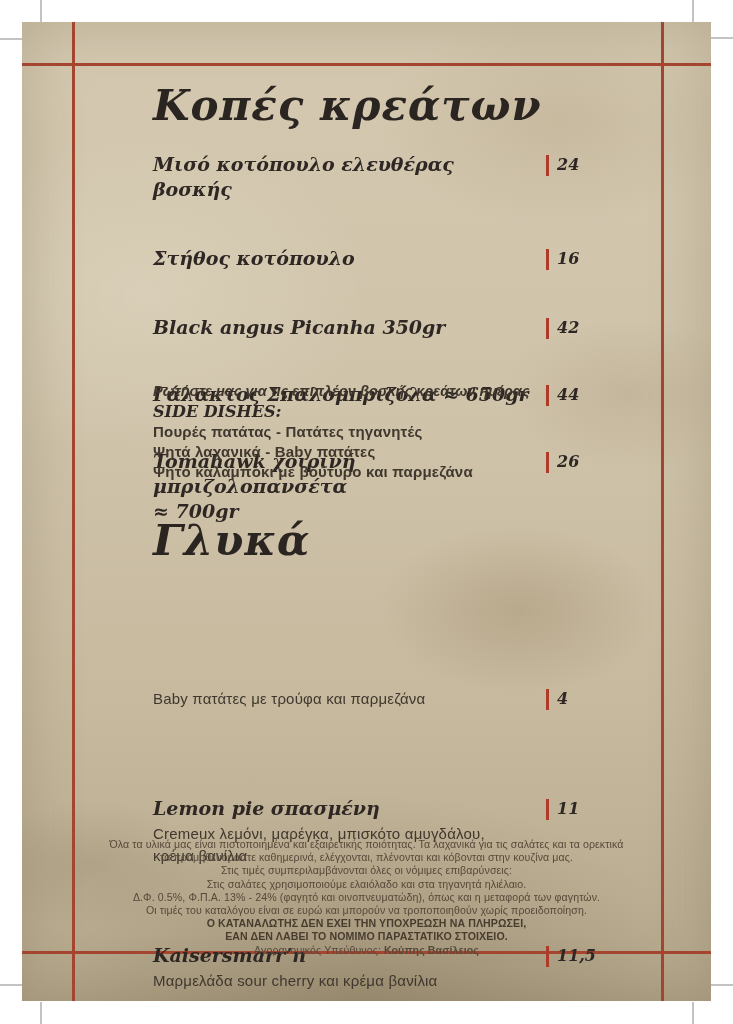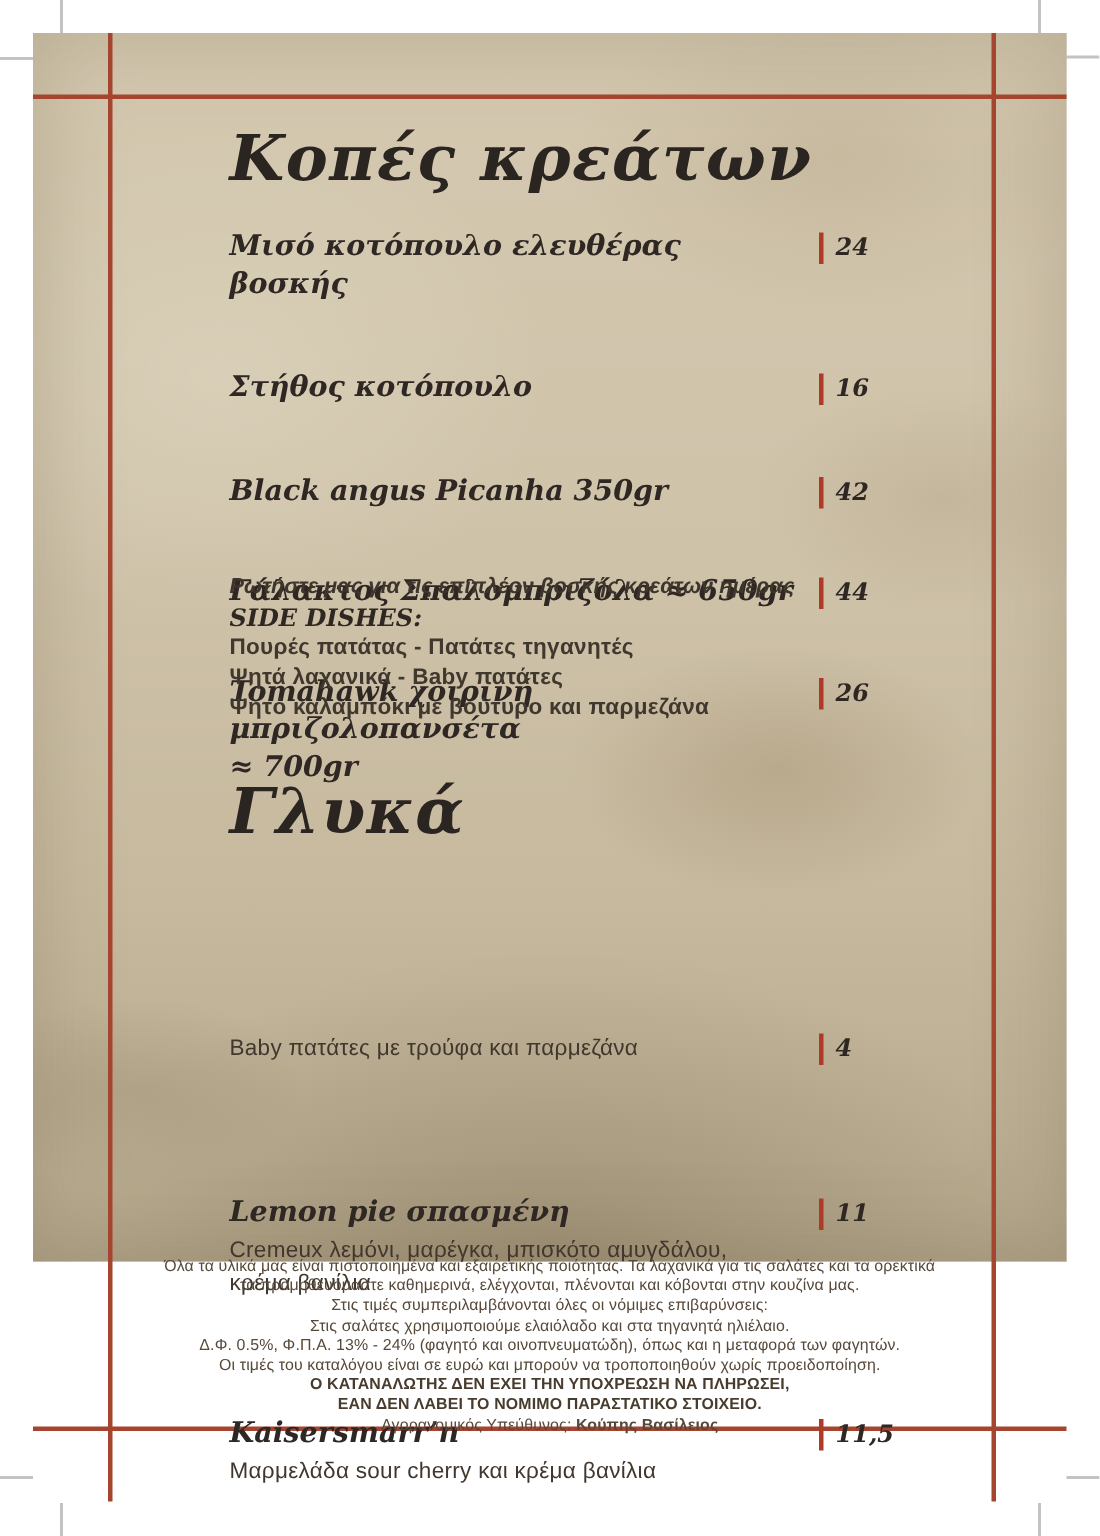--- a/index.html
+++ b/index.html
@@ -2,21 +2,21 @@
 <html><head>
 <meta charset="utf-8">
 <style>
   html,body{margin:0;padding:0;}
   body{
     width:733px;height:1024px;position:relative;background:#ffffff;
     font-family:"Liberation Sans",sans-serif;overflow:hidden;
   }
   
   .page{
-    position:absolute;left:22px;top:22px;width:689px;height:819px;
+    position:absolute;left:22px;top:22px;width:689px;height:979px;
     background:
       radial-gradient(ellipse 260px 150px at 78% 10%, rgba(125,98,62,0.14), transparent 70%),
       radial-gradient(ellipse 200px 120px at 72% 60%, rgba(118,88,52,0.20), transparent 70%),
       radial-gradient(ellipse 300px 220px at 18% 28%, rgba(255,250,235,0.18), transparent 75%),
       radial-gradient(ellipse 180px 110px at 88% 38%, rgba(110,85,55,0.12), transparent 70%),
       radial-gradient(ellipse 420px 260px at 50% 100%, rgba(88,72,48,0.25), transparent 80%),
       radial-gradient(ellipse 160px 90px at 10% 86%, rgba(100,82,55,0.15), transparent 70%),
       linear-gradient(180deg,#d4c9b0 0%,#cfc3aa 40%,#c6b99e 70%,#b5a88c 100%);
     box-shadow: inset 0 0 60px rgba(96,78,52,0.25);
   }

